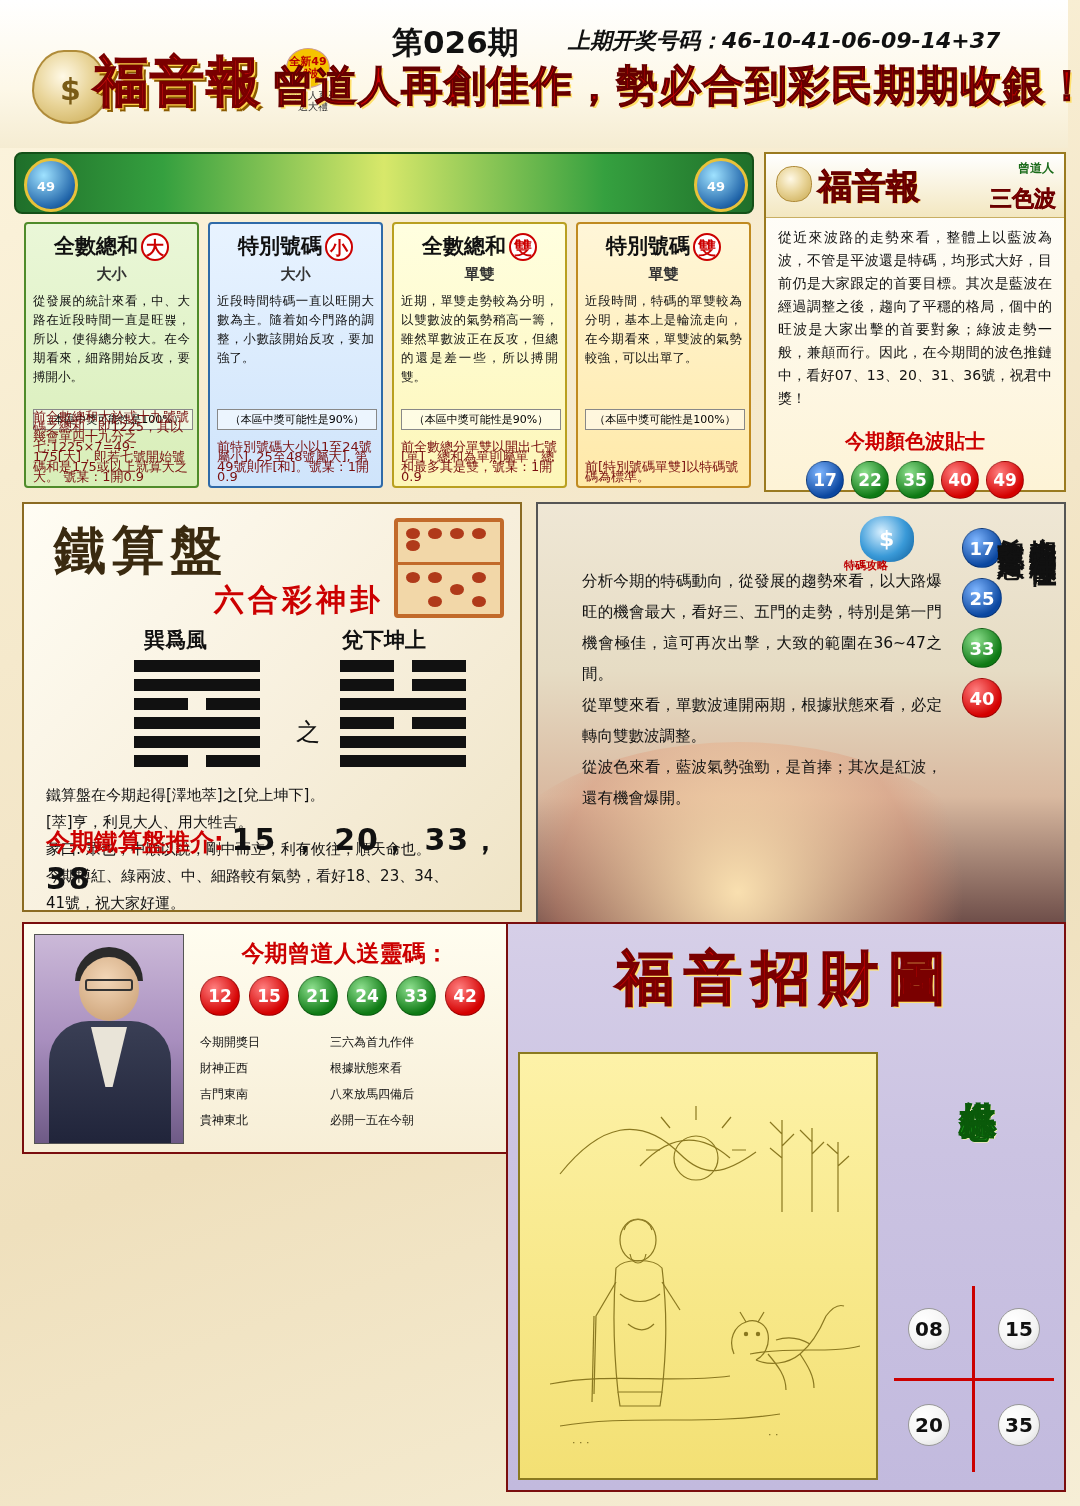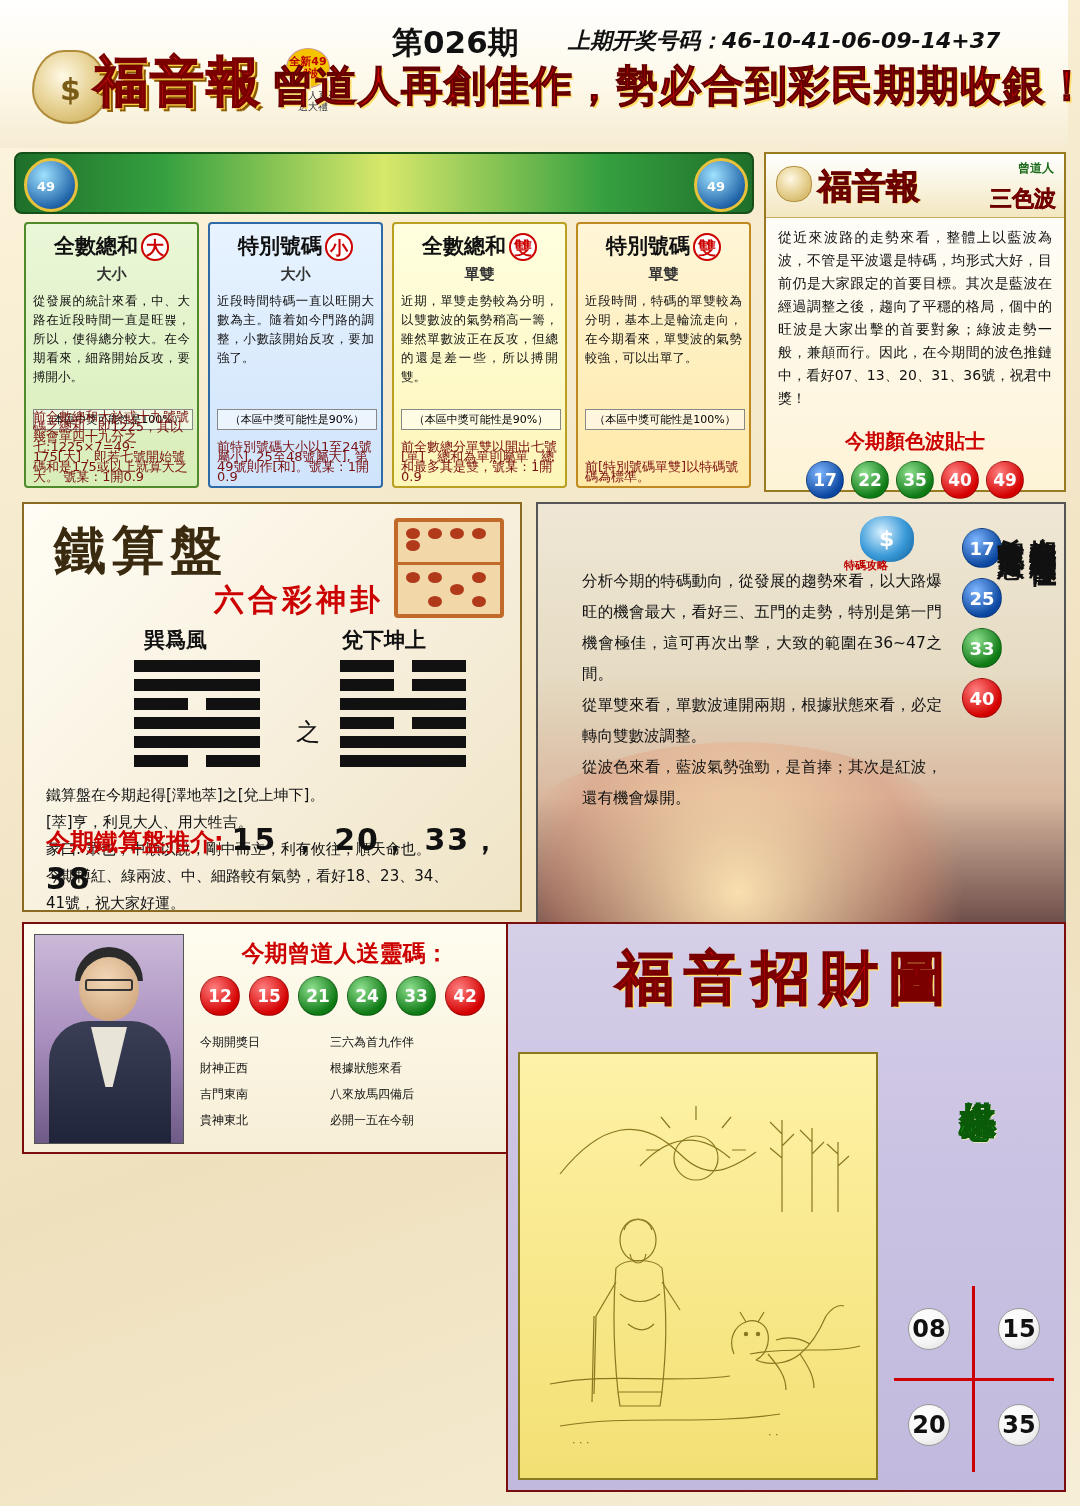--- a/index.html
+++ b/index.html
@@ -324,21 +324,21 @@
     writing-mode:vertical-rl; text-orientation:upright;
     font-size:36px; font-weight:bold; color:#1aa01a;
     -webkit-text-stroke:1px #0a5a0a;
     text-shadow:1px 1px 0 #ffffaa;
     line-height:44px;
   }
   .zc-grid { position:absolute; left:0; top:212px; width:160px; height:186px; }
   .zc-grid .vline { position:absolute; left:78px; top:0; width:3px; height:186px; background:#c00; }
   .zc-grid .hline { position:absolute; left:0; top:92px; width:160px; height:3px; background:#c00; }
   .zc-grid .ball {
-    position:absolute; width:42px; height:42px; font-size:24px;
+    position:absolute; width:42px; height:42px; font-size:20px;
     background:radial-gradient(circle at 35% 30%, #ffffff, #f4f4f4 60%, #d8d8d8);
     color:#111; border:1px solid #999;
   }
   .zc-grid .b1 { left:14px; top:22px; }
   .zc-grid .b2 { left:104px; top:22px; }
   .zc-grid .b3 { left:14px; top:118px; }
   .zc-grid .b4 { left:104px; top:118px; }
   
   svg.art { position:absolute; left:0; top:0; }
   .fig-text { font-size:11px; fill:#7a6a20; }

